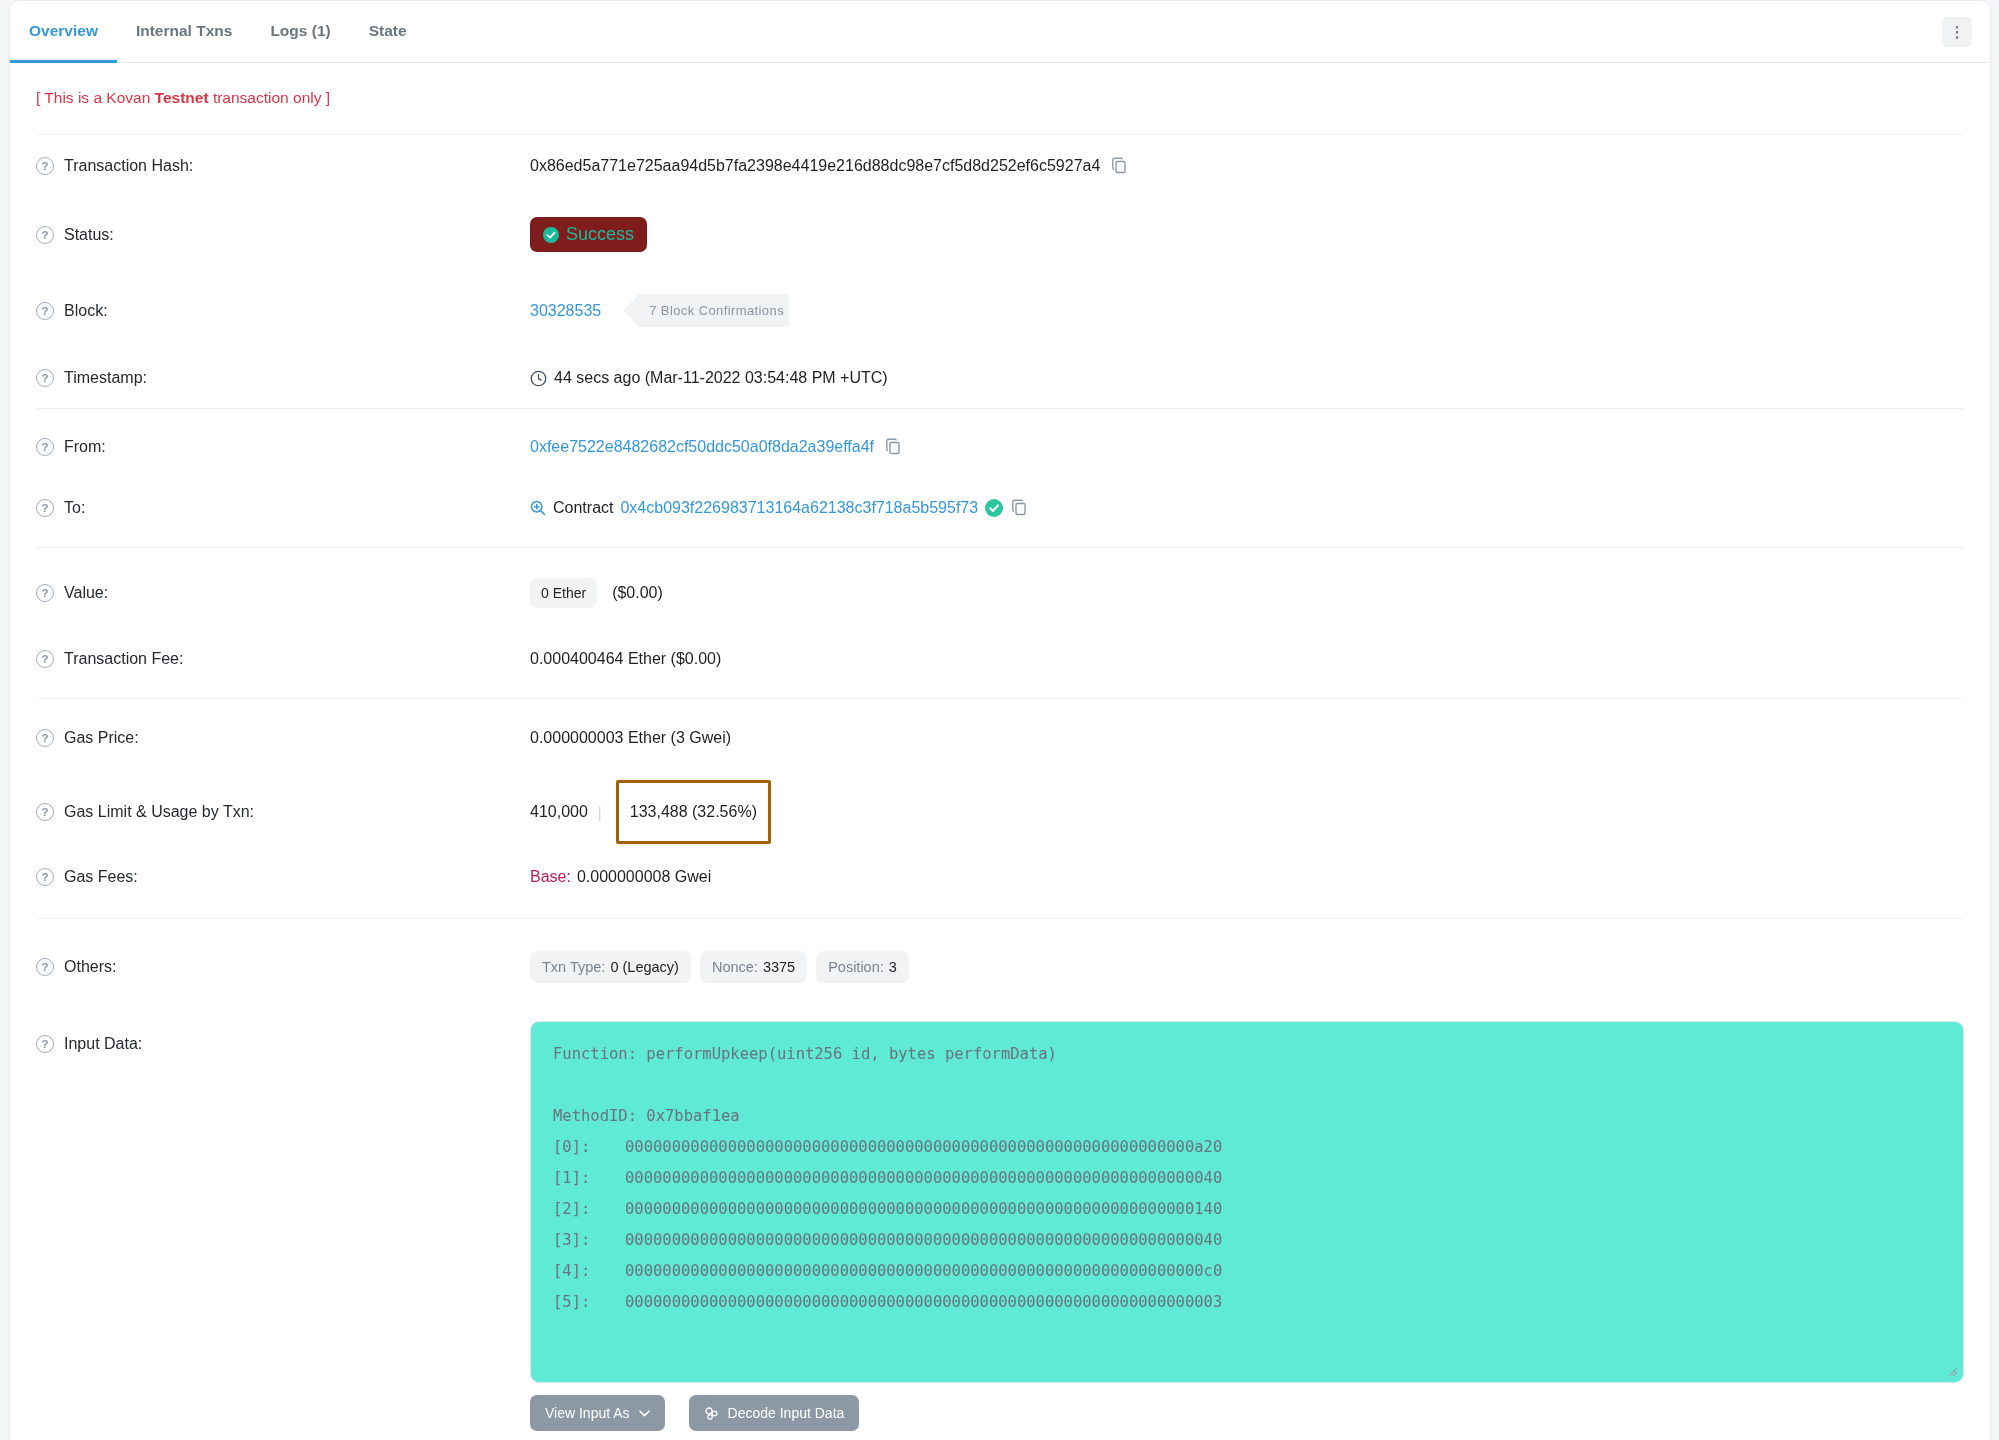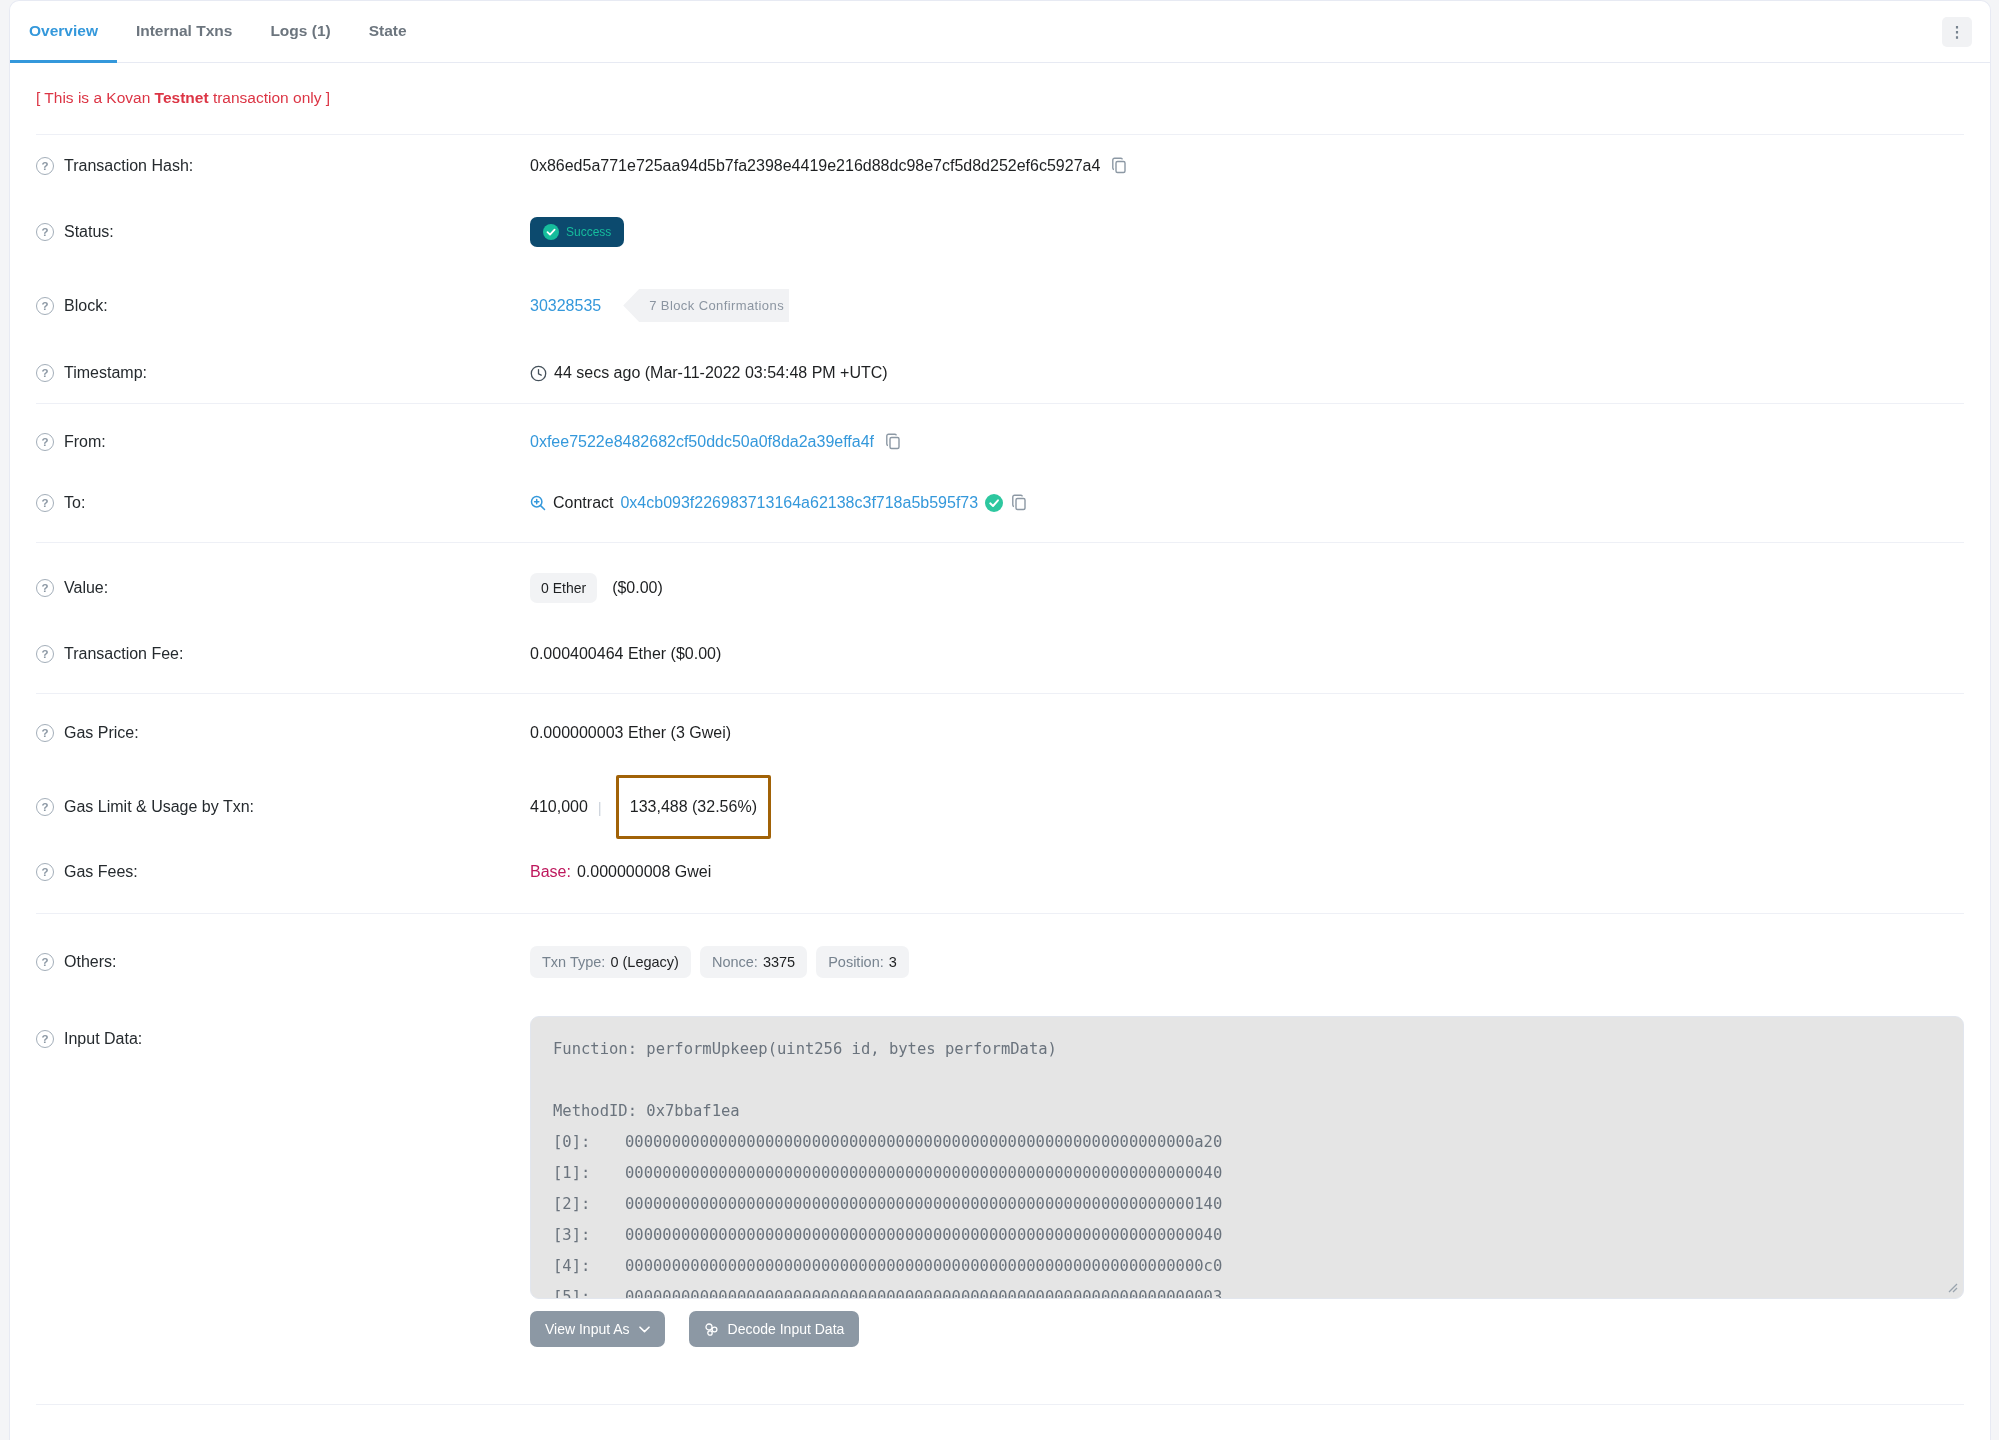--- a/index.html
+++ b/index.html
@@ -30,43 +30,43 @@
   .help-icon { width:18px; height:18px; border:1px solid #a3aeb9; border-radius:50%; color:#8c98a4;
                font-size:11.5px; font-weight:bold; display:inline-flex; align-items:center; justify-content:center;
                flex-shrink:0; cursor:pointer; }
 
   .link { color:#3498db; text-decoration:none; cursor:pointer; }
   .muted { color:#be185d; }
 
   .icon-btn { background:none; border:none; cursor:pointer; display:inline-flex; align-items:center; padding:0; }
 
   
-  .status-badge { display:inline-flex; align-items:center; gap:7px; background:#0c4a6e; color:#16bc9c;
-                  font-size:12px; padding:7px 13px; border-radius:7px; }
+  .status-badge { display:inline-flex; align-items:center; gap:7px; background:#7f1d1d; color:#16bc9c;
+                  font-size:18px; padding:7px 13px; border-radius:7px; }
 
   
   .confirm-badge { position:relative; margin-left:12px; background:#f1f2f4; color:#8b95a1; font-size:13px;
                    letter-spacing:.4px; padding:9px 5px 9px 26px;
                    clip-path:polygon(16px 0, 100% 0, 100% 100%, 16px 100%, 0 50%); }
 
   
   .pill { display:inline-flex; align-items:center; gap:5px; background:#f2f3f5; border-radius:7px;
           padding:8px 12px; font-size:14.5px; }
   .pill .k { color:#77838f; }
   .pill .v { color:#1e2022; }
   .value-pill { background:#f2f3f5; border-radius:7px; padding:7px 11px; font-size:14px; color:#1e2022; }
 
   .gas-sep { color:#ccd3dc; margin:0 10px; font-size:15px; }
   .highlight-box { display:inline-block; border:3px solid #a16207; border-radius:2px; padding:20px 11px; margin-left:4px; }
 
   
   .input-wrap { flex:1; }
-  .input-box { background:#e5e5e5; border:1px solid #e2e6ee; border-radius:9px; padding:17px 22px;
+  .input-box { background:#5eead4; border:1px solid #e2e6ee; border-radius:9px; padding:17px 22px;
                font-family:"DejaVu Sans Mono","Liberation Mono",monospace; font-size:15.5px; color:#6a737d;
-               line-height:31px; height:283px; overflow:hidden; position:relative; cursor:text; }
+               line-height:31px; height:362px; overflow:hidden; position:relative; cursor:text; }
   .hexline { display:flex; white-space:pre; }
   .hexline .idx { width:72px; flex-shrink:0; }
   .blank-line { height:31px; }
   .resize-grip { position:absolute; right:5px; bottom:5px; cursor:nwse-resize; }
   .input-actions { display:flex; gap:24px; margin-top:12px; }
   .btn { display:inline-flex; align-items:center; gap:9px; background:#8c98a4; color:#fff; border:none;
          border-radius:7px; padding:10px 15px; font-size:14px; font-family:inherit; cursor:pointer; }
   .bottom-gap { height:36px; }
 </style>
 </head>

